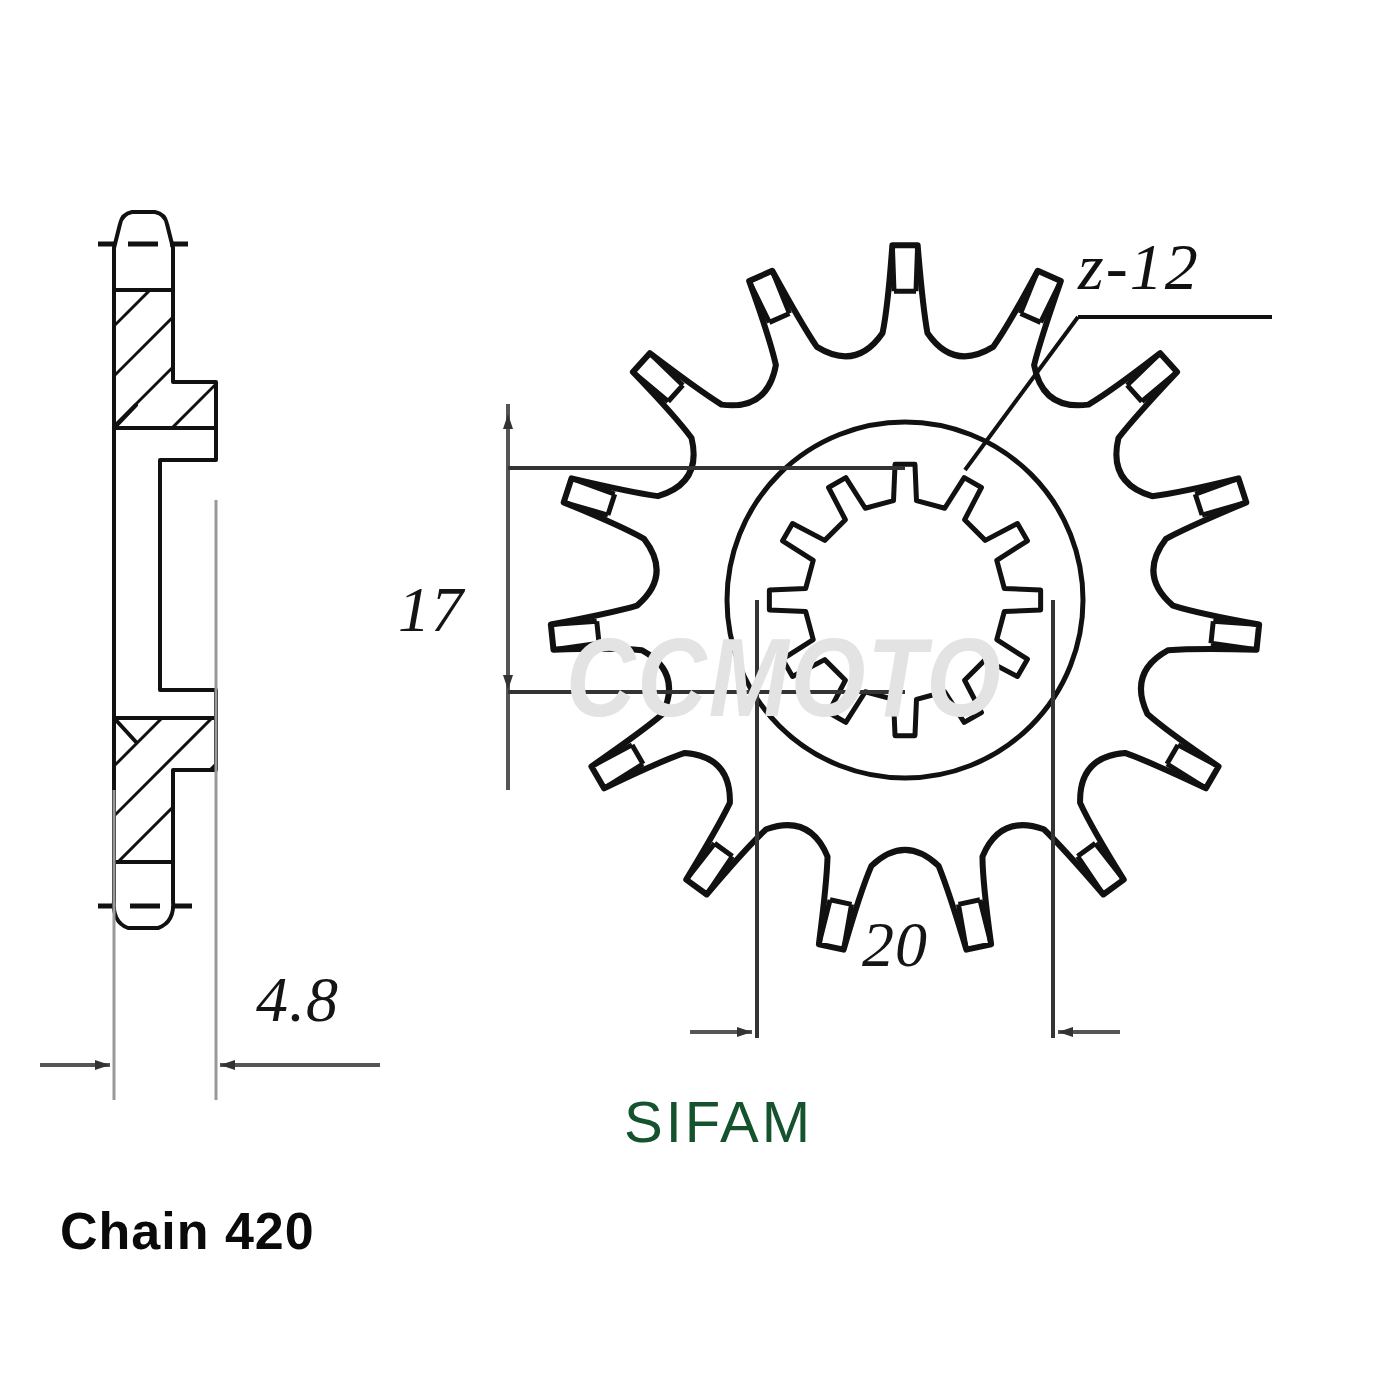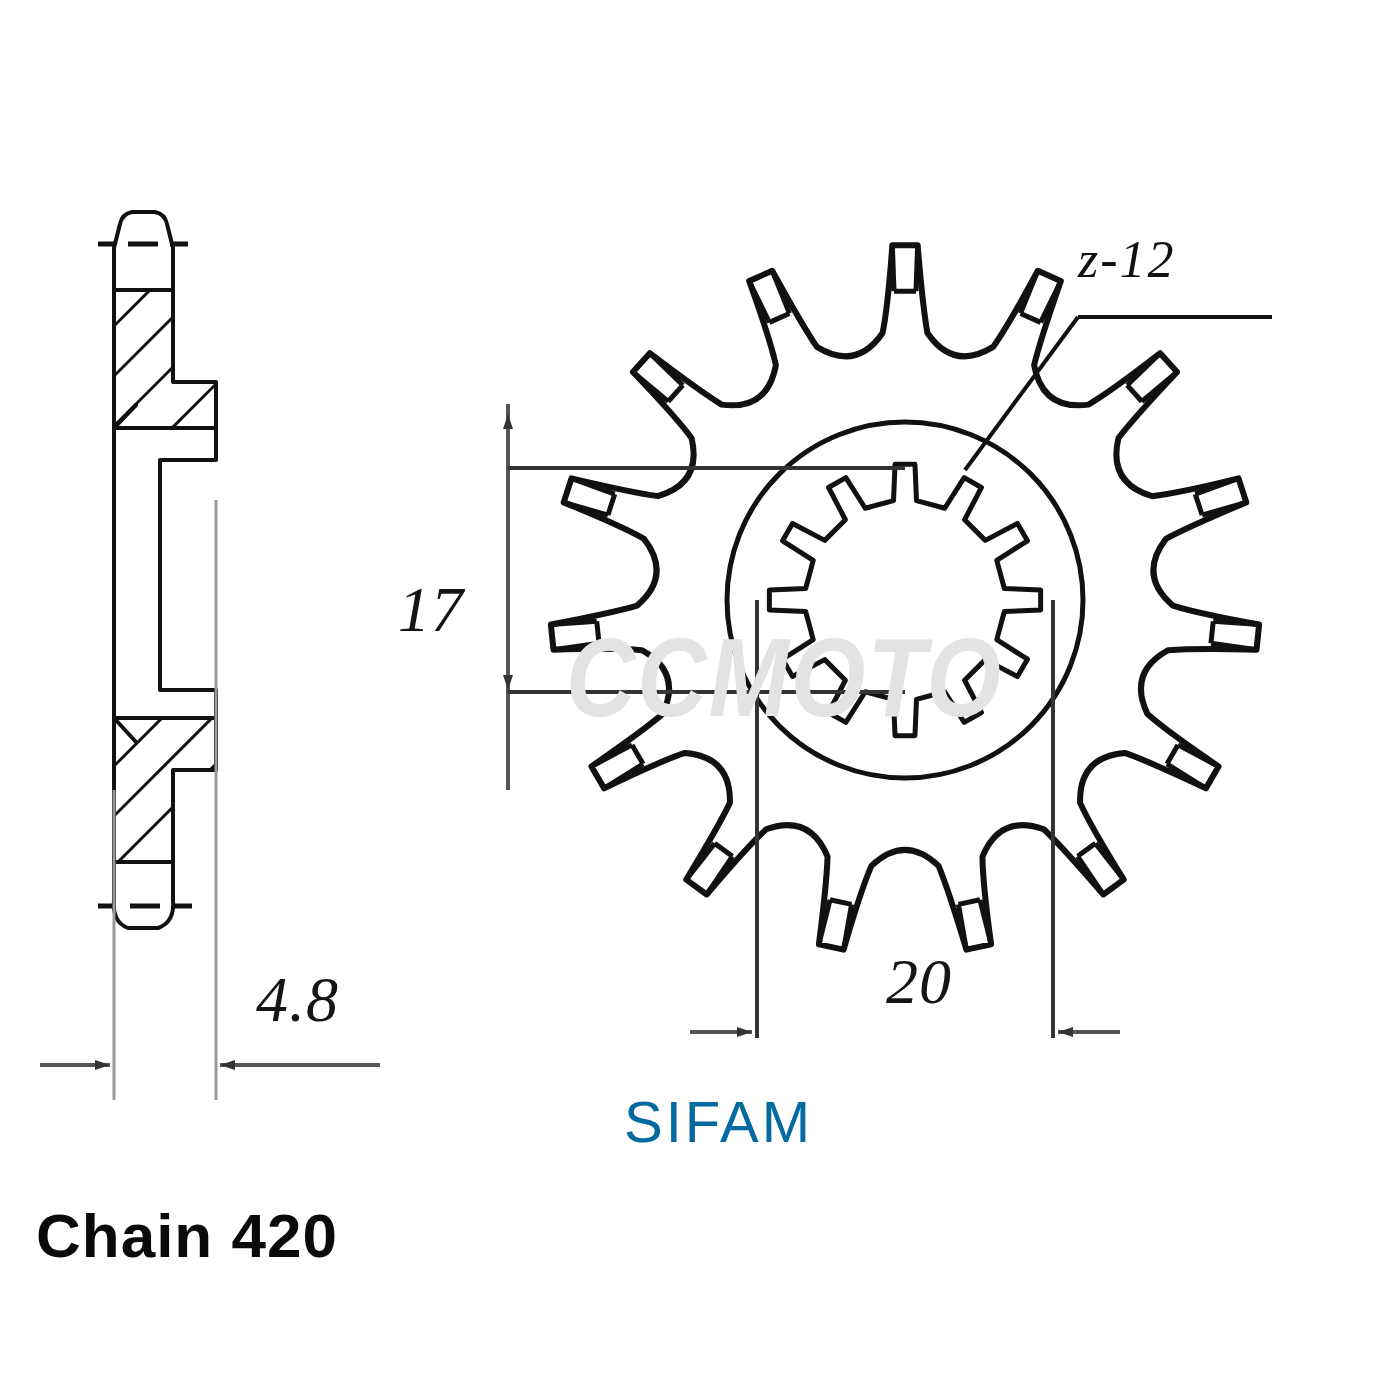--- a/index.html
+++ b/index.html
@@ -40,36 +40,37 @@
   .dim-num {
     font-family: "Liberation Serif", serif;
     font-style: italic;
     font-size: 64px;
     letter-spacing: 1px;
     color: #151515;
   }
   .callout {
     font-family: "Liberation Serif", serif;
     font-style: italic;
-    font-size: 52px;
+    font-size: 66px;
     letter-spacing: 2px;
     color: #111111;
   }
   .brand {
     font-family: "Liberation Sans", sans-serif;
     font-size: 58px;
     letter-spacing: 3px;
-    color: #0369a1;
+    color: #14532d;
   }
   .chain-title {
     font-family: "Liberation Sans", sans-serif;
     font-weight: bold;
-    font-size: 62px;
+    font-size: 52px;
     letter-spacing: 1px;
     color: #0a0a0a;
+    margin-left: 24px;
   }
   .watermark {
     font-family: "Liberation Sans", sans-serif;
     font-weight: bold;
     font-style: italic;
     font-size: 96px;
     letter-spacing: 2px;
     color: #e3e3e3;
     transform: scaleY(1.15);
     transform-origin: left center;
@@ -200,21 +201,21 @@
       <line x1="1120" y1="1032" x2="1058" y2="1032" stroke="#555" stroke-width="4" marker-end="url(#arrInR)"></line>
     </g>
   </svg>
 
   <div class="lbl watermark" style="left:566px; top:630px;">CCMOTO</div>
 
   <div class="lbl callout" style="left:1078px; top:234px;">z-12</div>
 
   <div class="lbl dim-num" style="left:398px; top:578px;">17</div>
 
-  <div class="lbl dim-num" style="left:862px; top:950px;margin-left:24px;">20</div>
+  <div class="lbl dim-num" style="left:862px; top:913px;">20</div>
 
   <div class="lbl dim-num" style="left:256px; top:968px;">4.8</div>
 
   <div class="lbl brand" style="left:624px; top:1093px;">SIFAM</div>
 
 
   <div class="lbl chain-title" style="left:36px; top:1205px;">Chain 420</div>
 
 </div>
 

